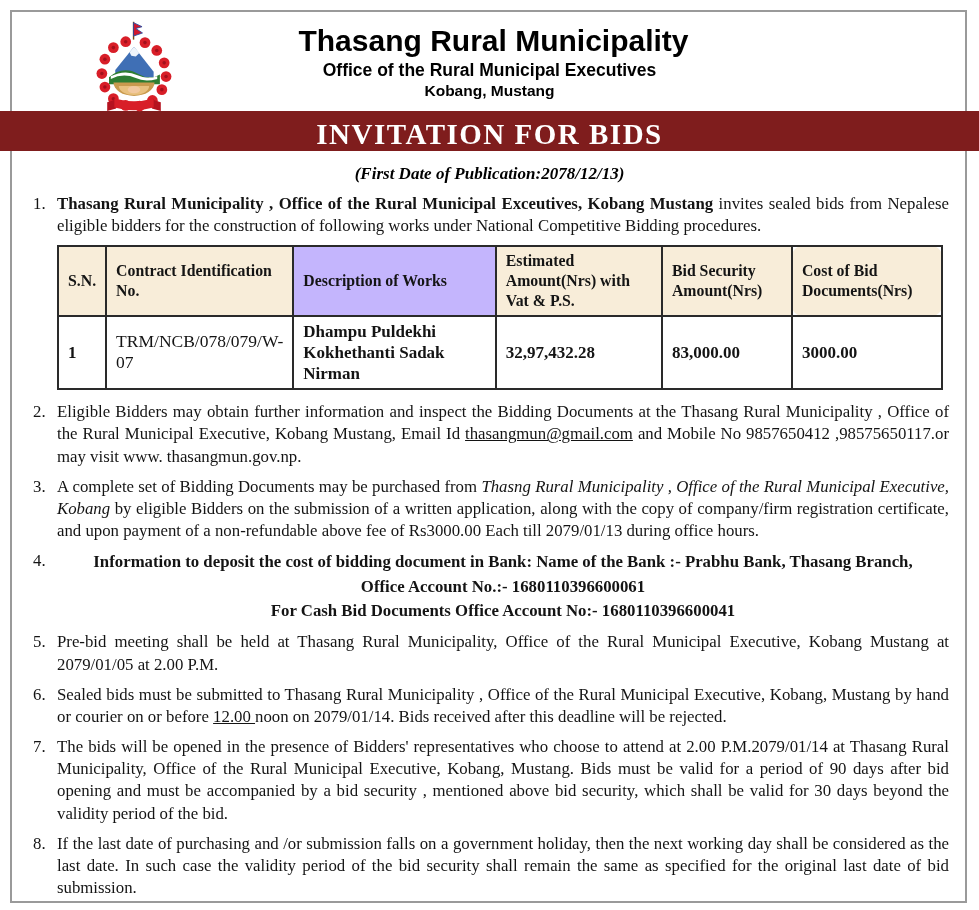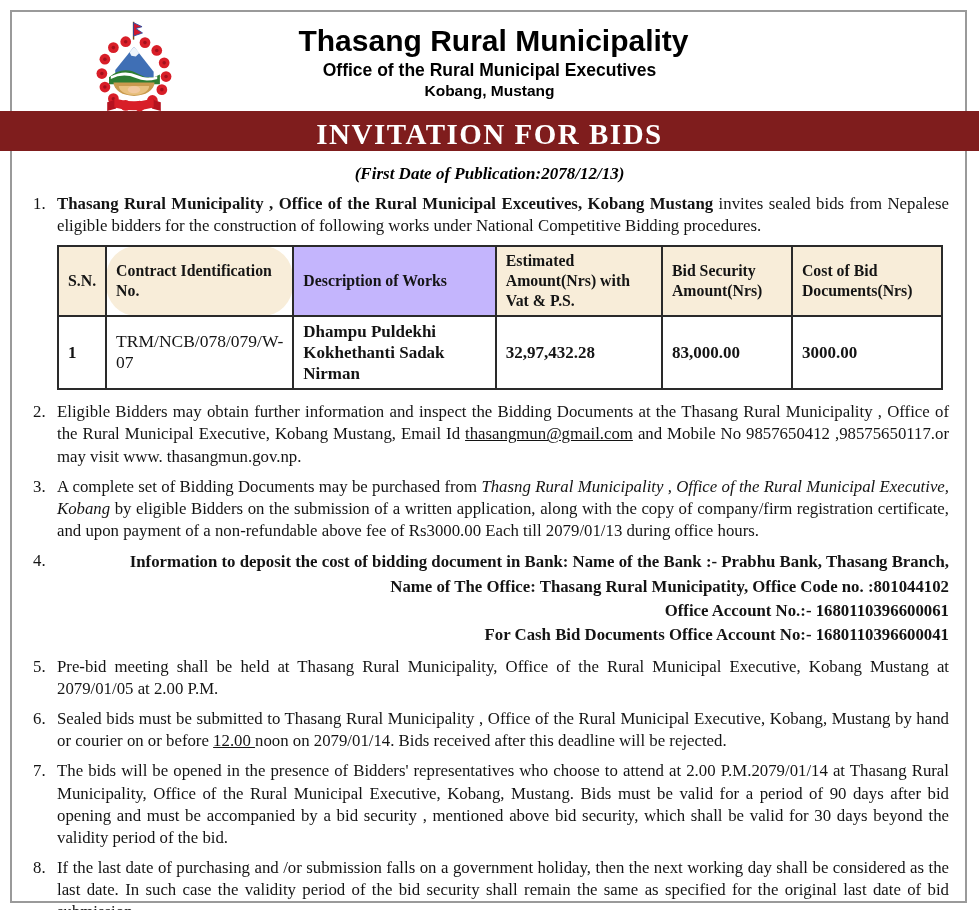--- a/index.html
+++ b/index.html
@@ -46,36 +46,36 @@
   }
 
   
   .notice { padding:9px 30px 0 33px; font-size:16.8px; line-height:1.32; }
   .notice-item { display:flex; margin-bottom:8px; }
   .notice-num { flex:0 0 24px; }
   .notice-text { flex:1; text-align:justify; }
   .seg-bold { font-weight:bold; }
   .seg-italic { font-style:italic; }
   .seg-underline { text-decoration:underline; }
-  .bold-line { font-weight:bold; line-height:1.45; text-align:right; }
+  .bold-line { font-weight:bold; line-height:1.45; text-align:center; }
 
   
   table.bids { border-collapse:collapse; margin:6px 0 11px 24px; width:886px; }
   table.bids th, table.bids td {
     border:2px solid #2a2a2a; padding:4px 9px; vertical-align:middle; text-align:left;
   }
   table.bids th { background:#f8edd9; font-size:15.8px; font-weight:bold; height:52px; line-height:1.25; }
   table.bids td { font-size:17px; font-weight:bold; height:48px; line-height:1.25; }
   table.bids td.col-1 { font-weight:normal; font-size:17.5px; }
   table.bids th:nth-child(1), table.bids td:nth-child(1) { width:41px; }
-  table.bids th:nth-child(2), table.bids td:nth-child(2) { width:187px;border-radius:31px; }
+  table.bids th:nth-child(2), table.bids td:nth-child(2) { width:187px; }
   table.bids th:nth-child(3), table.bids td:nth-child(3) { width:207px; }
   table.bids th:nth-child(4), table.bids td:nth-child(4) { width:169px; }
   table.bids th:nth-child(5), table.bids td:nth-child(5) { width:131px; }
-  table.bids th:nth-child(6), table.bids td:nth-child(6) { width:151px; }
+  table.bids th:nth-child(6), table.bids td:nth-child(6) { width:151px;border-radius:10px; }
 </style>
 </head>
 <body>
 
 <div class="page">
   <div class="doc-border" style="border-color: rgb(154, 154, 154);"></div>
 
   <div class="content">
 
     <div class="header">
@@ -178,21 +178,20 @@
             <div class="notice-text"><span>Eligible Bidders may obtain further information and inspect the Bidding Documents at the Thasang Rural Municipality , Office of the Rural Municipal Executive, Kobang Mustang, Email Id </span><span class="seg-underline">thasangmun@gmail.com</span><span> and Mobile No 9857650412 ,98575650117.or may visit www. thasangmun.gov.np.</span></div>
           </div>
           <div class="notice-item">
             <span class="notice-num">3.</span>
             <div class="notice-text"><span>A complete set of Bidding Documents may be purchased from </span><span class="seg-italic">Thasng Rural Municipality , Office of the Rural Municipal Executive, Kobang</span><span> by eligible Bidders on the submission of a written application, along with the copy of company/firm registration certificate, and upon payment of a non-refundable above fee of Rs3000.00 Each till 2079/01/13 during office hours.</span></div>
           </div>
           <div class="notice-item">
             <span class="notice-num">4.</span>
             <div class="notice-text">
               <div class="bold-line">Information to deposit the cost of bidding document in Bank: Name of the Bank :- Prabhu Bank, Thasang Branch,</div>
-              <div class="bold-line">Name of The Office: Thasang Rural Municipatity, Office Code no. :801044102</div>
               <div class="bold-line">Office Account No.:- 1680110396600061</div>
               <div class="bold-line">For Cash Bid Documents Office Account No:- 1680110396600041</div>
             </div>
           </div>
           <div class="notice-item">
             <span class="notice-num">5.</span>
             <div class="notice-text"><span>Pre-bid meeting shall be held at Thasang Rural Municipality, Office of the Rural Municipal Executive, Kobang Mustang at 2079/01/05 at 2.00 P.M.</span></div>
           </div>
           <div class="notice-item">
             <span class="notice-num">6.</span>

